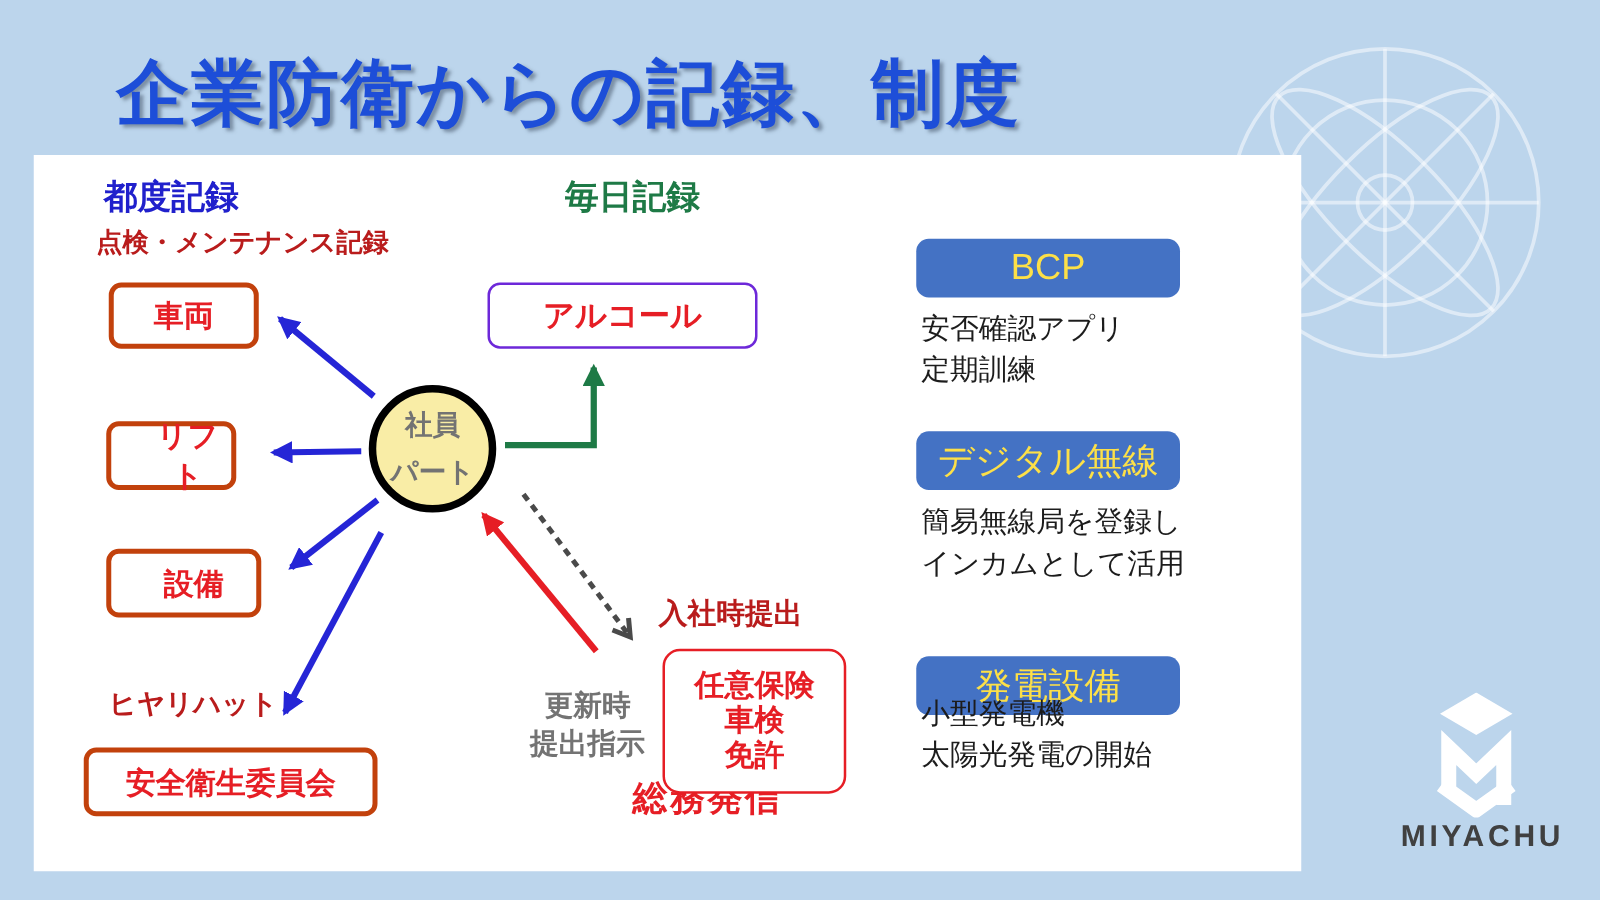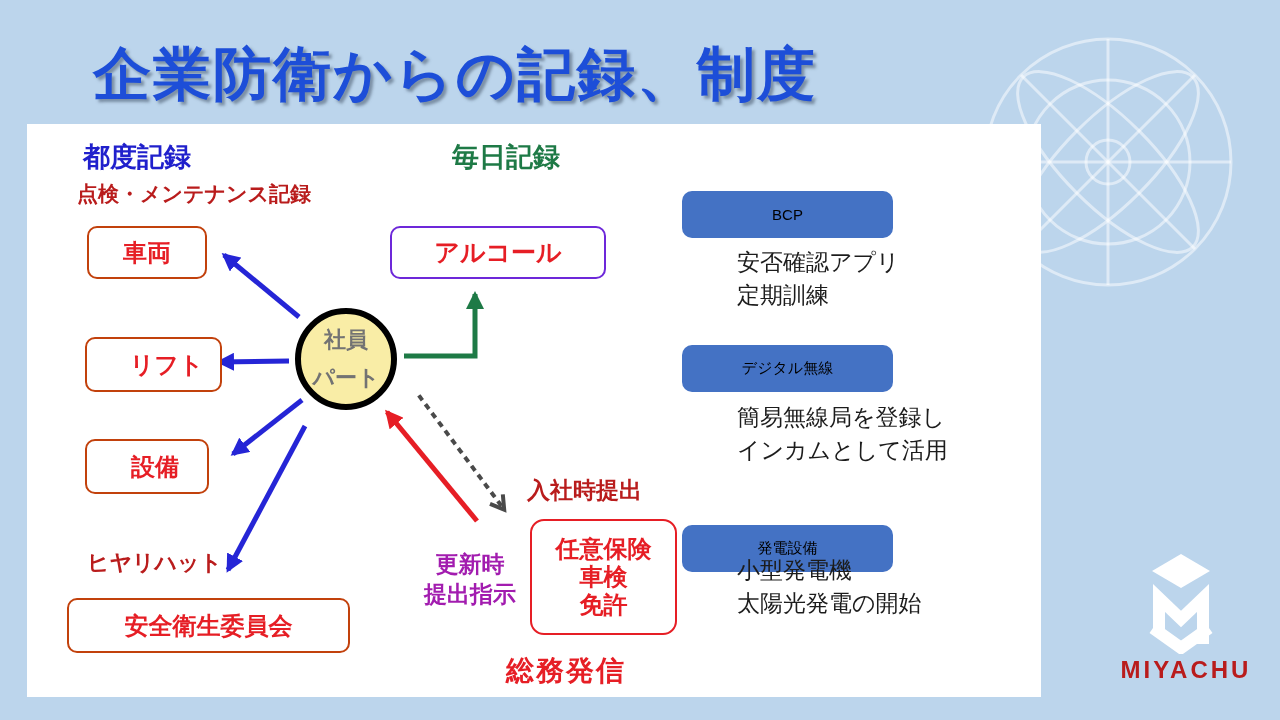--- a/index.html
+++ b/index.html
@@ -19,53 +19,53 @@
   .panel > * { position:absolute; }
 
   .arrows { left:0; top:0; z-index:1; }
   .lbl { z-index:2; white-space:nowrap; }
   .hdr-blue  { left:56px;  top:15px;  font-size:27px; font-weight:800; color:#2020CC; }
   .hdr-green { left:425px; top:15px;  font-size:27px; font-weight:800; color:#1E7A46; }
   .lbl-gray  { font-weight:800; color:#b91c1c; }
   .lbl-maint { left:50px;  top:56px;  font-size:21px; }
   .lbl-hiyari{ left:60px;  top:424px; font-size:22px; }
   .lbl-onboard{ left:500px; top:351px; font-size:23px;font-family:Liberation Mono, monospace; }
-  .lbl-renew { left:388px; top:425px; width:110px; font-size:23px; font-weight:800; color:#a21caf;
+  .lbl-renew { left:388px; top:425px; width:110px; font-size:23px; font-weight:800; color:#737373;
                text-align:center; line-height:30px; white-space:pre-line; }
-  .lbl-soumu { left:479px; top:528px; font-size:28px; font-weight:800; color:#E61E25; letter-spacing:2px; }
+  .lbl-soumu { left:479px; top:496px; font-size:28px; font-weight:800; color:#E61E25; letter-spacing:2px; }
 
   .node { z-index:2; display:flex; align-items:center; justify-content:center;
           background:#fff; font-weight:800; color:#E61E25; text-align:center; }
-  .node-blue  { border:2px solid #c2410c; border-radius:10px; }
+  .node-blue  { border:4px solid #c2410c; border-radius:10px; }
   .node-green { border:2px solid #6d28d9; border-radius:10px; }
   .node-red   { border:2px solid #E61E25; border-radius:14px; }
   .n-vehicle  { left:60px;  top:102px; width:120px; height:53px; font-size:24px; }
   .n-alcohol  { left:363px; top:102px; width:216px; height:53px; font-size:25px; }
-  .n-lift     { left:58px;  top:213px; width:137px; height:55px; font-size:24px;padding-left:26px; }
+  .n-lift     { left:58px;  top:213px; width:104px; height:55px; font-size:24px;padding-left:26px; }
   .n-equip    { left:58px;  top:315px; width:124px; height:55px; font-size:24px;padding-left:16px; }
-  .n-safety   { left:40px;  top:474px; width:283px; height:55px; font-size:24px; }
+  .n-safety   { left:40px;  top:474px; width:235px; height:55px; font-size:24px; }
   .n-docs     { left:503px; top:395px; width:147px; height:116px; font-size:24px;
                 line-height:28px; white-space:pre-line; }
 
   .actor { left:268px; top:184px; width:102px; height:102px; border-radius:50%;
            background:#F9EDA6; border:6px solid #000000; z-index:2;
            display:flex; flex-direction:column; align-items:center; justify-content:center;
            gap:8px; font-size:22px; font-weight:800; color:#737373; }
 
-  .pill { left:655px; width:211px; height:47px; background:#4472C4; border:none; border-radius:10px;
-          color:#000000; font-size:15px; font-family:"Liberation Sans", sans-serif;
+  .pill { left:706px; width:211px; height:47px; background:#4472C4; border:none; border-radius:10px;
+          color:#fde047; font-size:29px; font-family:"Liberation Sans", sans-serif;
           display:flex; align-items:center; justify-content:center; z-index:2; cursor:pointer; }
   .pill-1 { top:67px; } .pill-2 { top:221px; } .pill-3 { top:373px;margin-top:28px; }
   .desc { left:710px; font-size:23px; color:#1c1c1c; line-height:33px; z-index:2; }
   .desc-1 { top:122px; } .desc-2 { top:277px; } .desc-3 { top:430px; }
 
   
   .logo-mark { position:absolute; left:1136px; top:554px; }
   .brand { position:absolute; left:1108px; top:656px; width:156px; text-align:center;
-           color:#b91c1c; font-size:24px; font-weight:800; letter-spacing:3px; }
+           color:#404040; font-size:24px; font-weight:800; letter-spacing:3px; }
 </style>
 </head>
 <body>
 
 <div class="slide">
 
   <svg class="wheel" width="300" height="300" viewBox="0 0 300 300">
     <g stroke="rgba(255,255,255,0.5)" stroke-width="3" fill="none">
       <circle cx="150" cy="150" r="123"></circle>
       <circle cx="150" cy="150" r="82"></circle>

